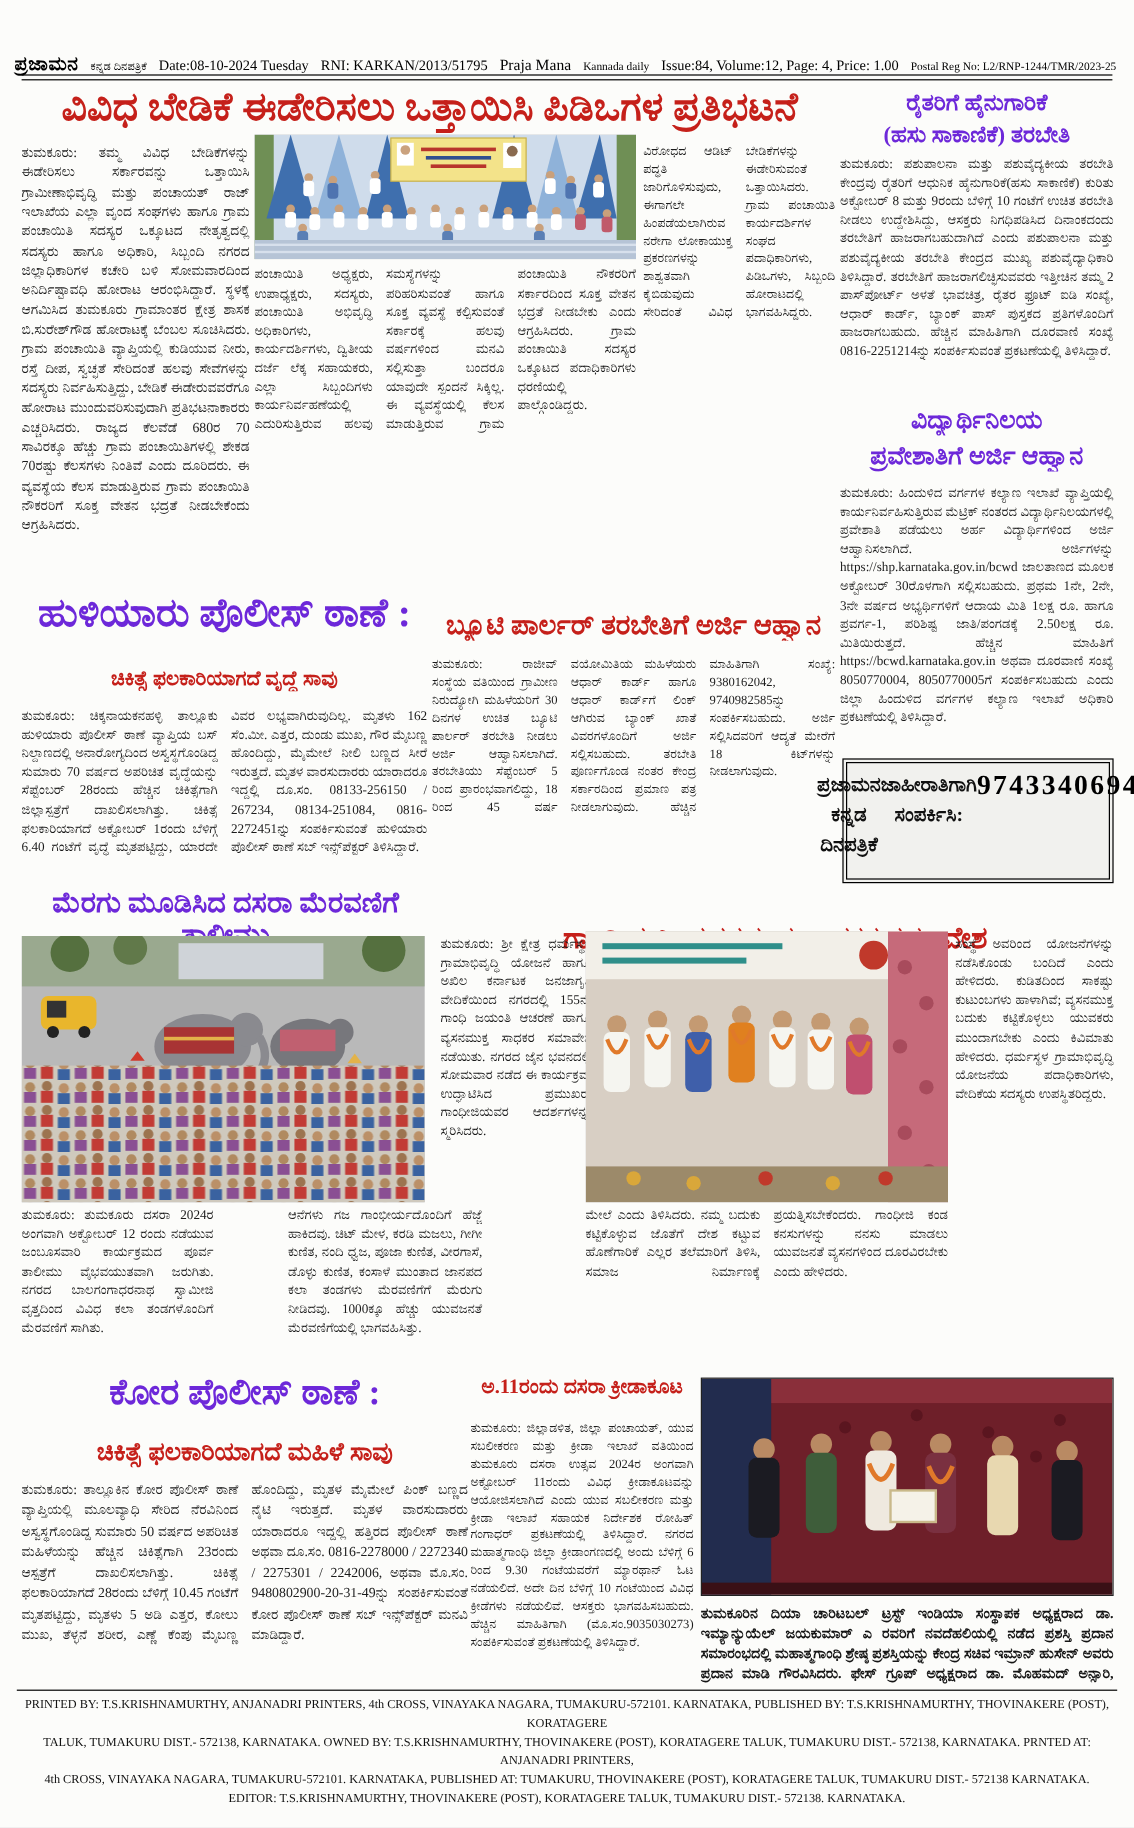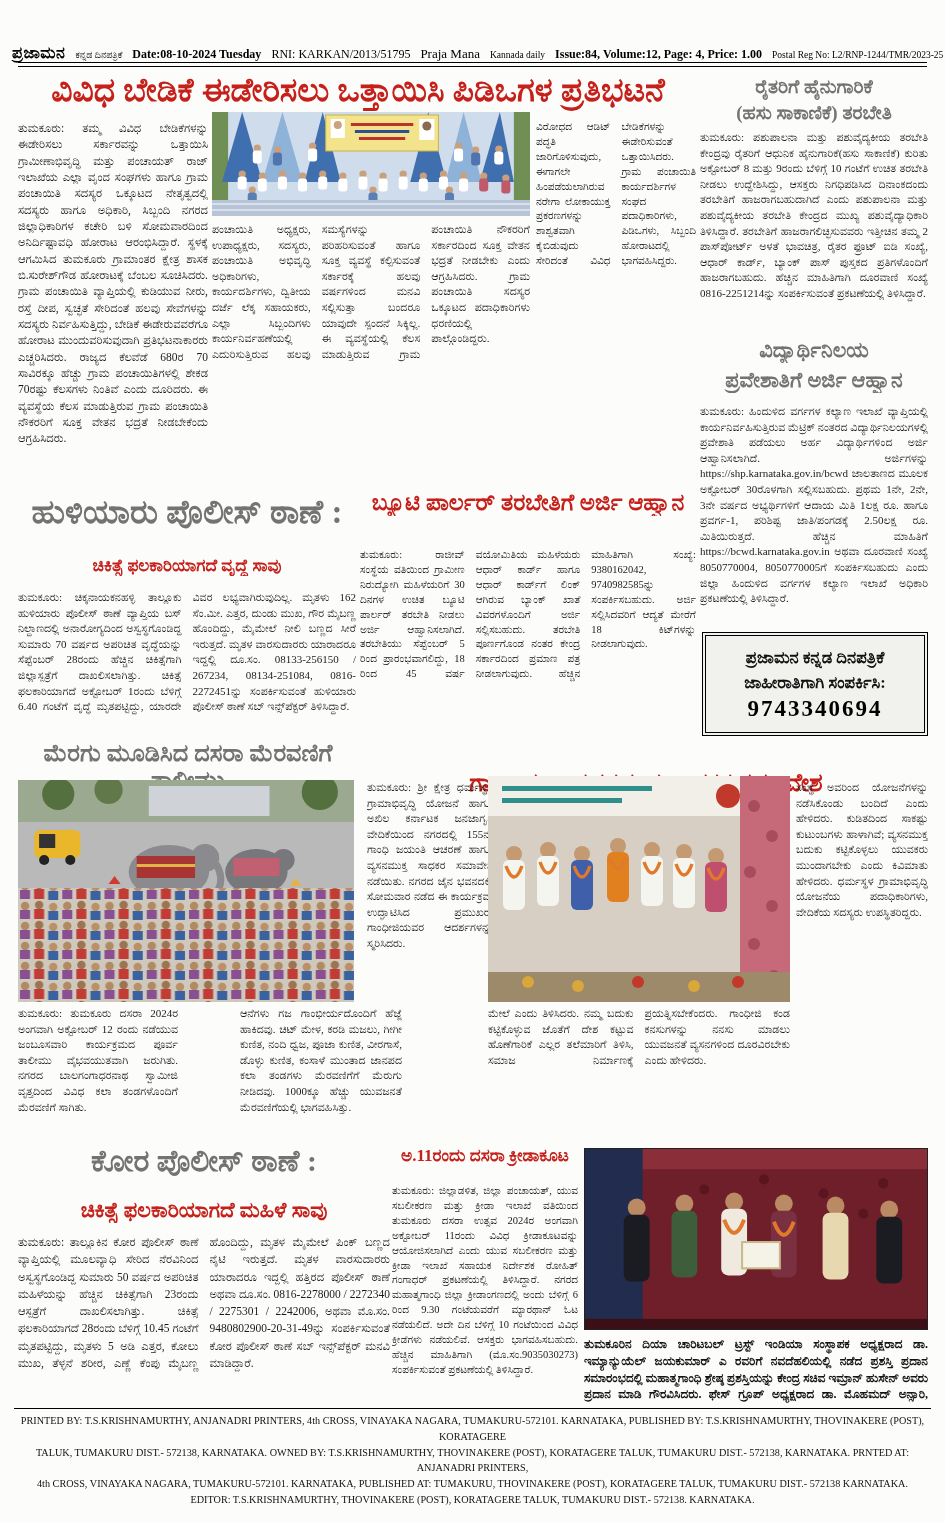--- a/index.html
+++ b/index.html
@@ -1,33 +1,33 @@
 <!DOCTYPE html>
 <html><head>
 <meta charset="utf-8">
 <style>
   html,body{margin:0;padding:0;background:#e8e8e8;}
   .page{position:relative;width:945px;height:1523px;background:#fcfcfa;margin:0 auto;
         font-family:"Liberation Serif","DejaVu Serif",serif;overflow:hidden;
         --red:#c5201a;--ink:#1b1b1b;}
   .abs{position:absolute;}
   .jtx{text-align:justify;overflow:hidden;color:var(--ink);line-height:1.42;}
-  .hd{font-weight:bold;text-align:center;color:#737373;overflow:hidden;}
+  .hd{font-weight:bold;text-align:center;color:#6d28d9;overflow:hidden;}
   .red{color:var(--red);}
   .c2{column-count:2;column-gap:11px;}
   .c3{column-count:3;column-gap:11px;}
   .rule{border-top:1.5px solid #000;}
   .dblrule{border-top:1.6px solid #000;border-bottom:1px solid #000;height:3px;}
   .hdrbar{display:flex;align-items:baseline;gap:10px;white-space:nowrap;font-family:"Liberation Serif",serif;}
   .hdrbar .mast{font-weight:bold;font-size:16px;letter-spacing:.5px;}
   .hdrbar .tiny{font-size:9.5px;}
   .hdrbar .med{font-size:12px;}
-  .hdrbar .bold{font-weight:bold;}
+  .hdrbar .bold{font-weight:normal;}
   .adbox{background:#f1f1ee;border:4px double #000;box-sizing:border-box;
-         display:flex;flex-direction:column;justify-content:center;text-align:center;padding:6px 8px;}
+         display:flex;flex-direction:row;justify-content:center;text-align:center;padding:6px 8px;}
   .adbox .l{font-weight:bold;font-size:16.5px;line-height:1.5;color:#111;}
   .adbox .ph{font-weight:bold;font-size:23px;letter-spacing:2px;color:#000;}
   .photo{overflow:hidden;background:#ddd;}
   .photo svg{display:block;width:100%;height:100%;}
   .cap{font-size:12px;font-weight:bold;color:#141414;text-align:justify;overflow:hidden;line-height:1.4;}
 </style>
 </head>
 <body>
 
 <div class="page">
@@ -128,21 +128,21 @@
   <div class="abs adbox" style="left:702px;top:632px;width:226px;height:104px;">
     <div class="l">ಪ್ರಜಾಮನ ಕನ್ನಡ ದಿನಪತ್ರಿಕೆ</div>
     <div class="l">ಜಾಹೀರಾತಿಗಾಗಿ ಸಂಪರ್ಕಿಸಿ:</div>
     <div class="ph">9743340694</div>
   </div>
 
   <div class="abs hd" style="left:18px;top:494px;width:338px;font-size:33px;">ಹುಳಿಯಾರು ಪೊಲೀಸ್ ಠಾಣೆ :</div>
   <div class="abs hd red" style="left:18px;top:556px;width:338px;font-size:17px;">ಚಿಕಿತ್ಸೆ ಫಲಕಾರಿಯಾಗದೆ ವೃದ್ಧೆ ಸಾವು</div>
   <div class="abs jtx c2" style="left:18px;top:590px;width:338px;height:148px;font-size:11px;">ತುಮಕೂರು: ಚಿಕ್ಕನಾಯಕನಹಳ್ಳಿ ತಾಲ್ಲೂಕು ಹುಳಿಯಾರು ಪೊಲೀಸ್ ಠಾಣೆ ವ್ಯಾಪ್ತಿಯ ಬಸ್ ನಿಲ್ದಾಣದಲ್ಲಿ ಅನಾರೋಗ್ಯದಿಂದ ಅಸ್ವಸ್ಥಗೊಂಡಿದ್ದ ಸುಮಾರು 70 ವರ್ಷದ ಅಪರಿಚಿತ ವೃದ್ಧೆಯನ್ನು ಸೆಪ್ಟೆಂಬರ್ 28ರಂದು ಹೆಚ್ಚಿನ ಚಿಕಿತ್ಸೆಗಾಗಿ ಜಿಲ್ಲಾಸ್ಪತ್ರೆಗೆ ದಾಖಲಿಸಲಾಗಿತ್ತು. ಚಿಕಿತ್ಸೆ ಫಲಕಾರಿಯಾಗದೆ ಅಕ್ಟೋಬರ್ 1ರಂದು ಬೆಳಿಗ್ಗೆ 6.40 ಗಂಟೆಗೆ ವೃದ್ಧೆ ಮೃತಪಟ್ಟಿದ್ದು, ಯಾರದೇ ವಿವರ ಲಭ್ಯವಾಗಿರುವುದಿಲ್ಲ. ಮೃತಳು 162 ಸೆಂ.ಮೀ. ಎತ್ತರ, ದುಂಡು ಮುಖ, ಗೌರ ಮೈಬಣ್ಣ ಹೊಂದಿದ್ದು, ಮೈಮೇಲೆ ನೀಲಿ ಬಣ್ಣದ ಸೀರೆ ಇರುತ್ತದೆ. ಮೃತಳ ವಾರಸುದಾರರು ಯಾರಾದರೂ ಇದ್ದಲ್ಲಿ ದೂ.ಸಂ. 08133-256150 / 267234, 08134-251084, 0816-2272451ನ್ನು ಸಂಪರ್ಕಿಸುವಂತೆ ಹುಳಿಯಾರು ಪೊಲೀಸ್ ಠಾಣೆ ಸಬ್ ಇನ್ಸ್‌ಪೆಕ್ಟರ್ ತಿಳಿಸಿದ್ದಾರೆ.</div>
 
-  <div class="abs hd red" style="left:360px;top:490px;width:336px;font-size:23px;">ಬ್ಯೂಟಿ ಪಾರ್ಲರ್ ತರಬೇತಿಗೆ ಅರ್ಜಿ ಆಹ್ವಾನ</div>
+  <div class="abs hd red" style="left:360px;top:508px;width:336px;font-size:23px;">ಬ್ಯೂಟಿ ಪಾರ್ಲರ್ ತರಬೇತಿಗೆ ಅರ್ಜಿ ಆಹ್ವಾನ</div>
   <div class="abs jtx c3" style="left:360px;top:548px;width:336px;height:190px;font-size:10.5px;">ತುಮಕೂರು: ರಾಜೀವ್ ಸಂಸ್ಥೆಯ ವತಿಯಿಂದ ಗ್ರಾಮೀಣ ನಿರುದ್ಯೋಗಿ ಮಹಿಳೆಯರಿಗೆ 30 ದಿನಗಳ ಉಚಿತ ಬ್ಯೂಟಿ ಪಾರ್ಲರ್ ತರಬೇತಿ ನೀಡಲು ಅರ್ಜಿ ಆಹ್ವಾನಿಸಲಾಗಿದೆ. ತರಬೇತಿಯು ಸೆಪ್ಟೆಂಬರ್ 5 ರಿಂದ ಪ್ರಾರಂಭವಾಗಲಿದ್ದು, 18 ರಿಂದ 45 ವರ್ಷ ವಯೋಮಿತಿಯ ಮಹಿಳೆಯರು ಆಧಾರ್ ಕಾರ್ಡ್ ಹಾಗೂ ಆಧಾರ್ ಕಾರ್ಡ್‌ಗೆ ಲಿಂಕ್ ಆಗಿರುವ ಬ್ಯಾಂಕ್ ಖಾತೆ ವಿವರಗಳೊಂದಿಗೆ ಅರ್ಜಿ ಸಲ್ಲಿಸಬಹುದು. ತರಬೇತಿ ಪೂರ್ಣಗೊಂಡ ನಂತರ ಕೇಂದ್ರ ಸರ್ಕಾರದಿಂದ ಪ್ರಮಾಣ ಪತ್ರ ನೀಡಲಾಗುವುದು. ಹೆಚ್ಚಿನ ಮಾಹಿತಿಗಾಗಿ ಸಂಖ್ಯೆ: 9380162042, 9740982585ನ್ನು ಸಂಪರ್ಕಿಸಬಹುದು. ಅರ್ಜಿ ಸಲ್ಲಿಸಿದವರಿಗೆ ಆದ್ಯತೆ ಮೇರೆಗೆ 18 ಕಿಟ್‌ಗಳನ್ನು ನೀಡಲಾಗುವುದು.</div>
 
   <div class="abs hd" style="left:18px;top:740px;width:340px;font-size:24px;">ಮೆರಗು ಮೂಡಿಸಿದ ದಸರಾ ಮೆರವಣಿಗೆ ತಾಲೀಮು</div>
   <div class="abs photo" style="left:18px;top:780px;width:336px;height:222px;">
     <svg viewBox="0 0 334 222" preserveAspectRatio="none">
       <defs>
         <pattern id="crwd" width="42" height="20" patternUnits="userSpaceOnUse">
           <rect width="42" height="20" fill="#cfc9bd"></rect>
           <circle cx="7" cy="6" r="4.2" fill="#b08a60"></circle>
             <rect x="2" y="10" width="10" height="9" fill="#8a4f93"></rect>

